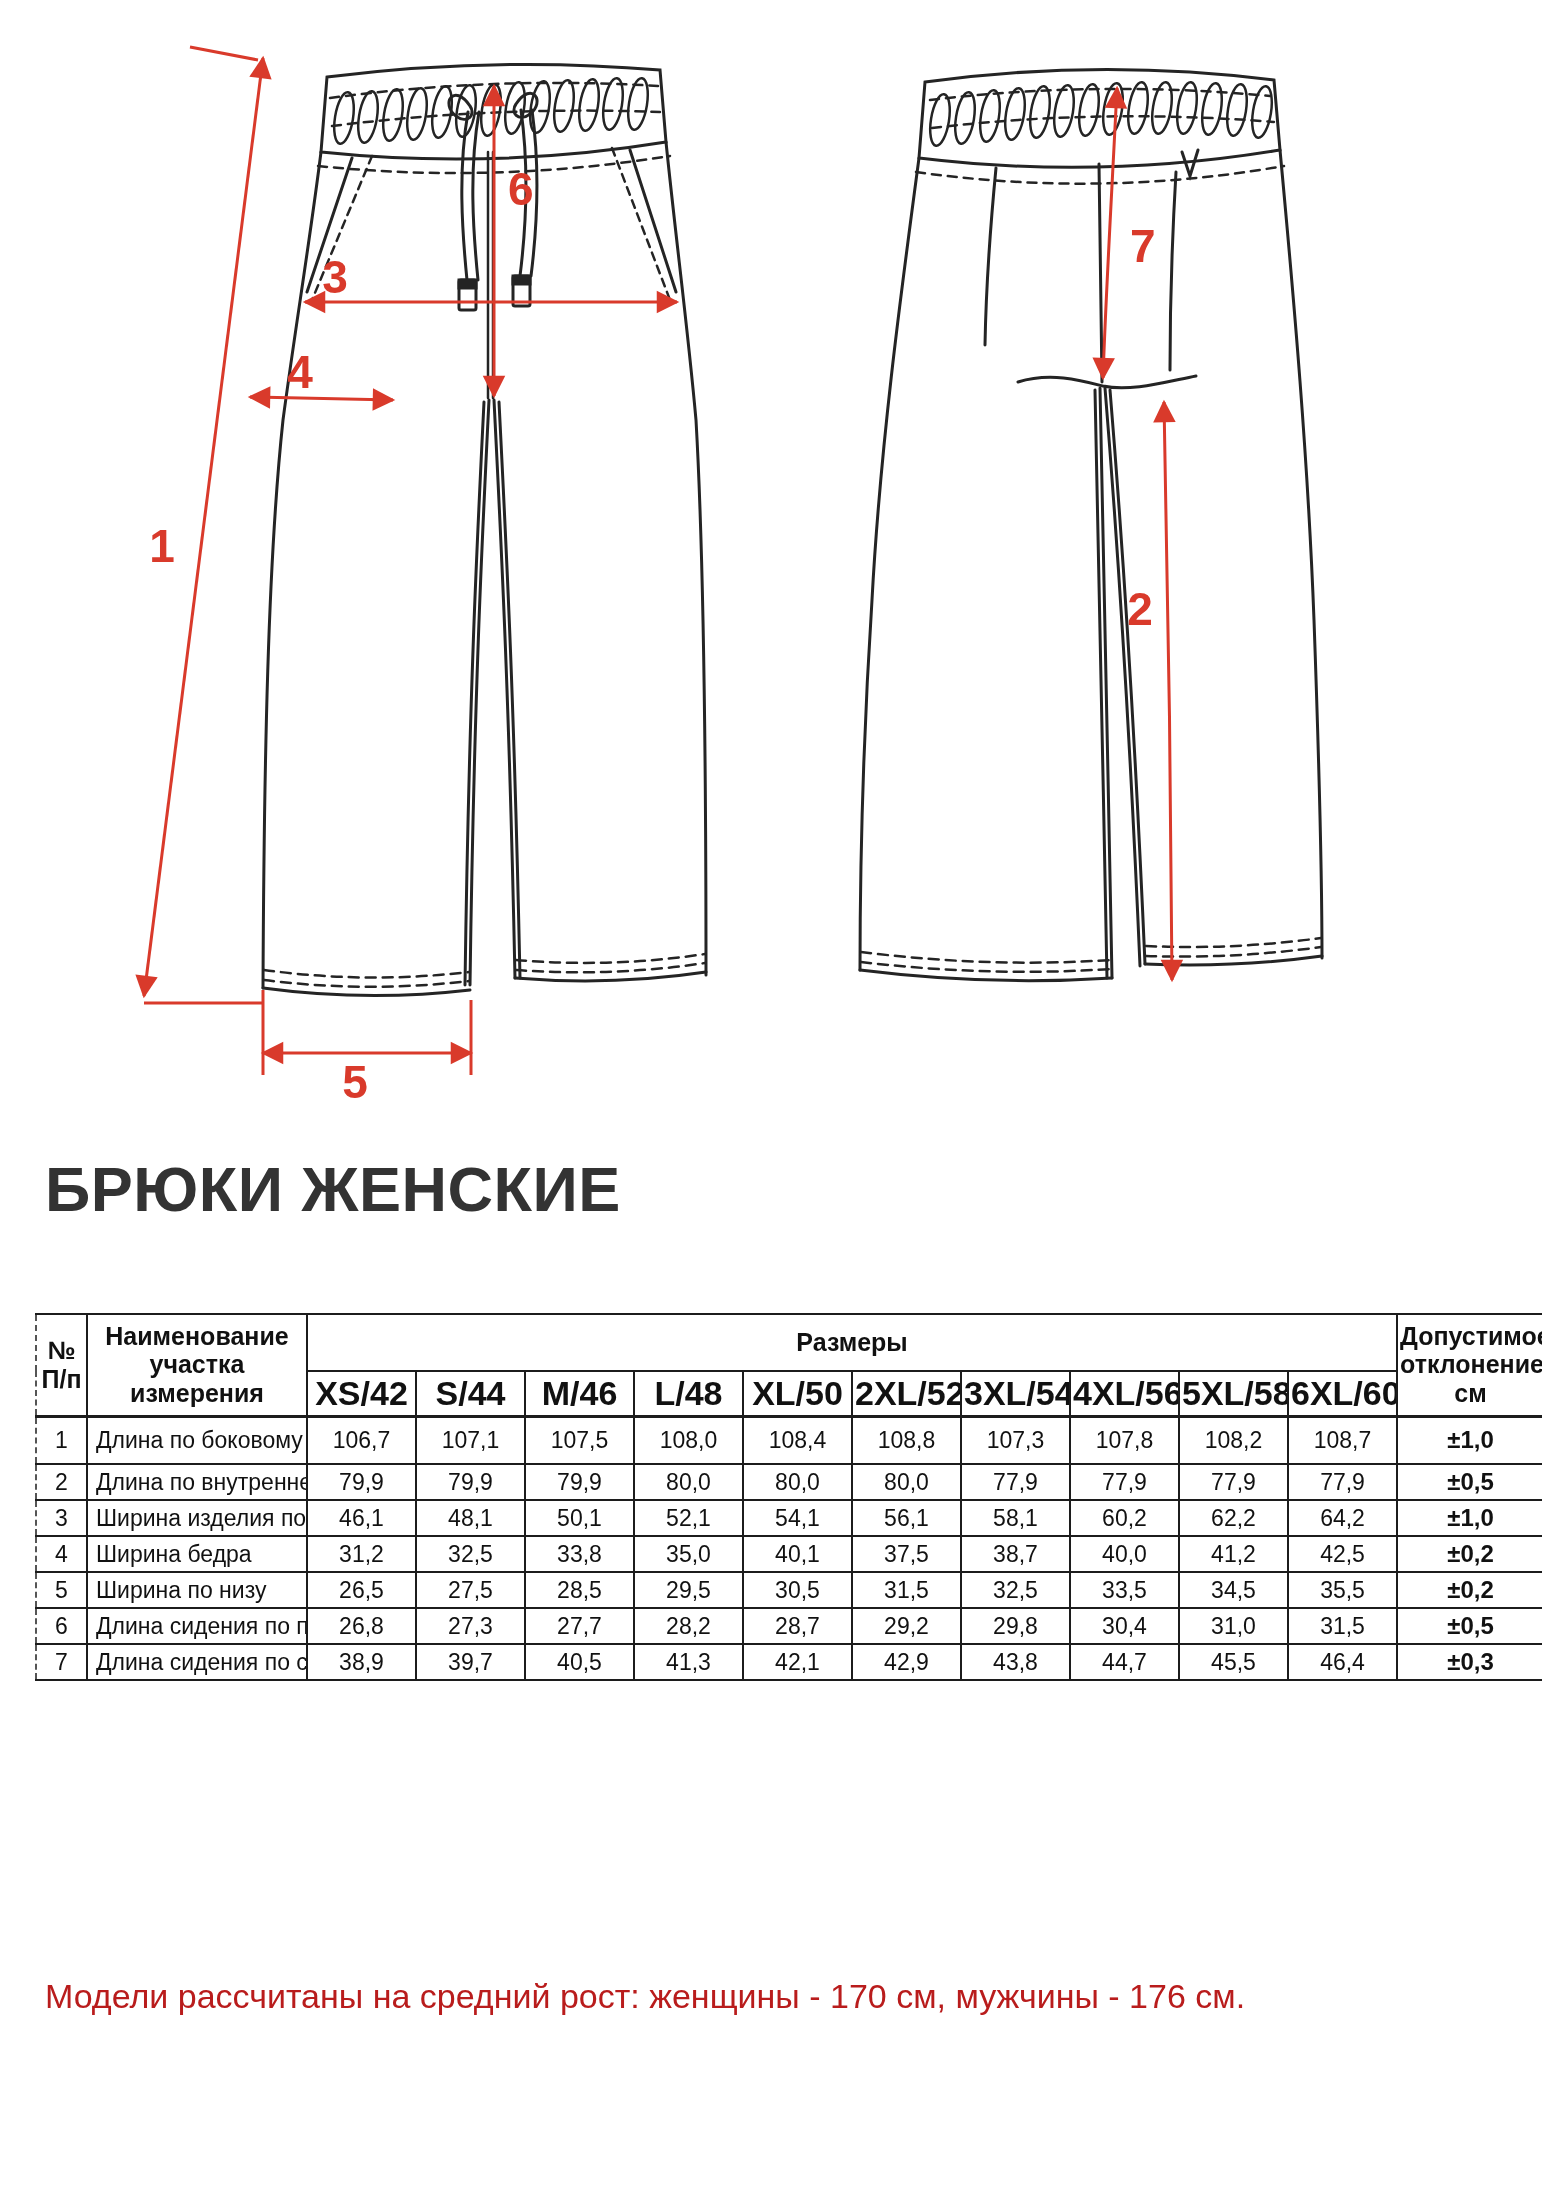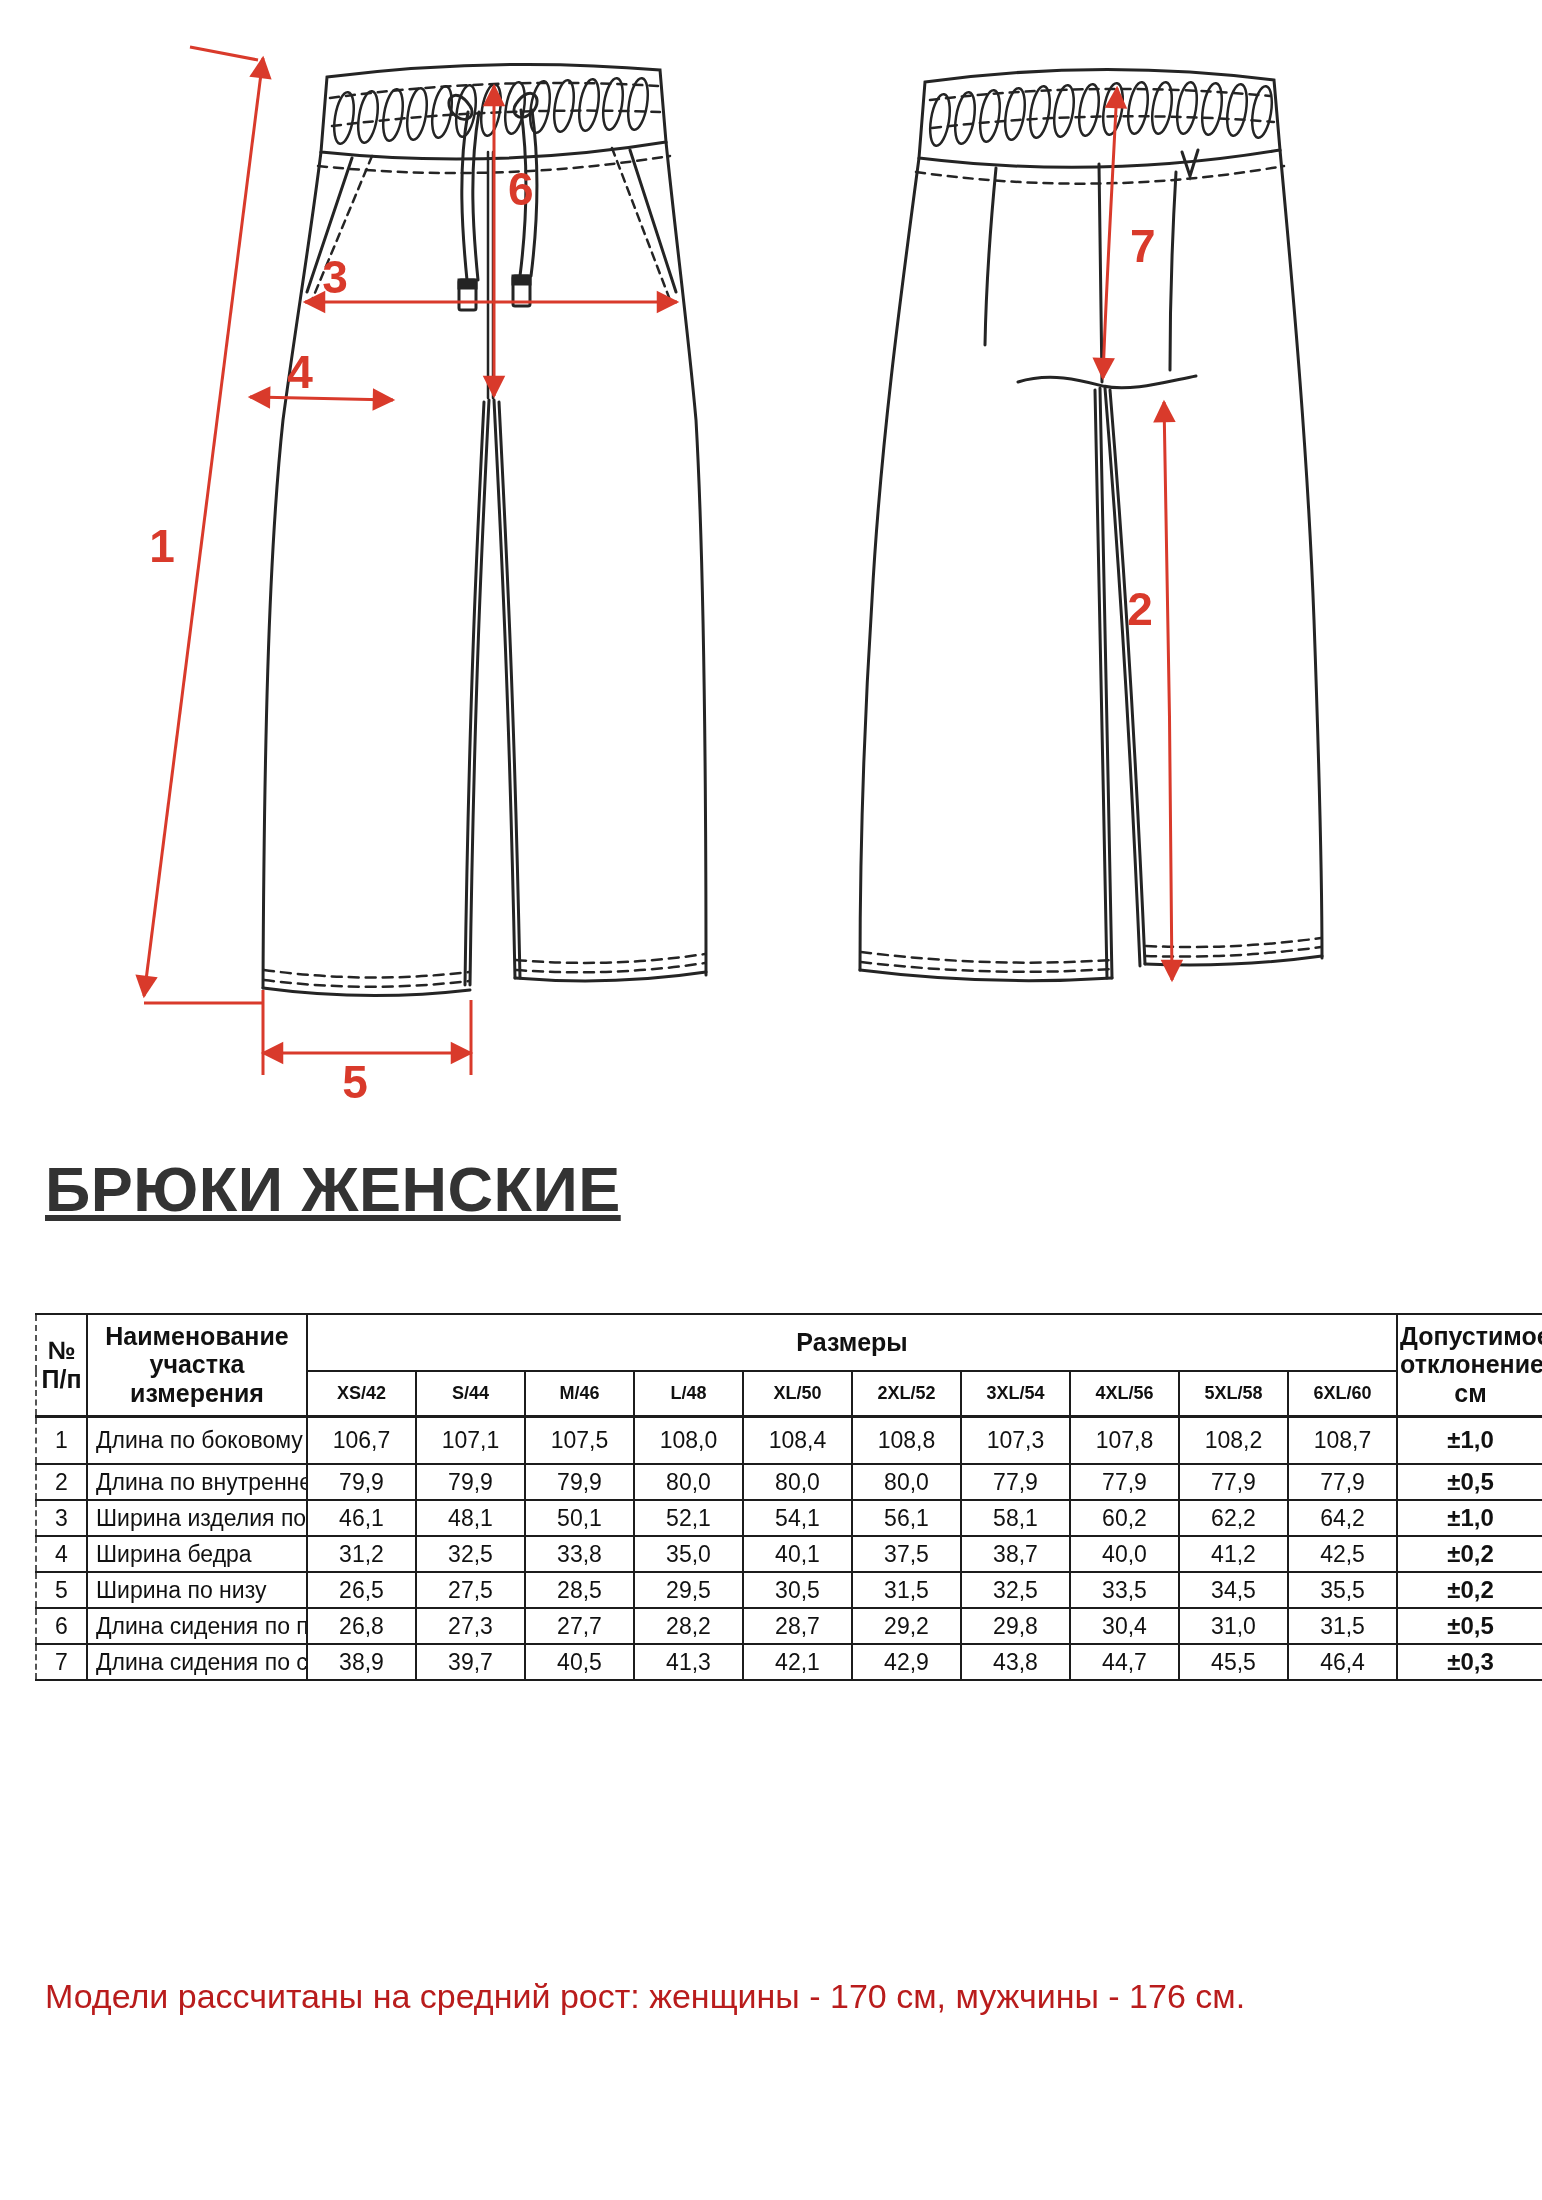--- a/index.html
+++ b/index.html
@@ -7,37 +7,36 @@
     width:1542px;height:2200px;background:#ffffff;overflow:hidden;
     font-family:"Liberation Sans",sans-serif;color:#111;
   }
   svg{display:block;}
   .diagram-wrap{width:1542px;height:1100px;}
 
   h1.page-title{
     margin:58px 0 0 45px;
     font-size:63px;line-height:1.0;font-weight:800;color:#333;
     letter-spacing:.5px;
-    text-decoration:underline;
   }
 
   table.size-table{
     border-collapse:collapse;table-layout:fixed;
     width:1473px;margin:92px 0 0 35px;
     font-family:"Liberation Sans",sans-serif;color:#111;
   }
   .size-table th,.size-table td{
     border:2px solid #1c1c1c;
     text-align:center;vertical-align:middle;
     padding:0 2px;overflow:hidden;white-space:nowrap;
   }
   .size-table thead tr.h1{height:57px;}
   .size-table thead tr.h2{height:45px;}
   .size-table thead th{font-size:25px;font-weight:bold;white-space:normal;line-height:1.15;}
-  .size-table thead tr.h2 th{font-size:18px;white-space:nowrap;}
+  .size-table thead tr.h2 th{font-size:34px;white-space:nowrap;}
   .size-table tbody tr{height:36px;}
   .size-table tbody tr:first-child{height:48px;}
   .size-table tbody tr:first-child td{border-top:3px solid #1c1c1c;}
   .size-table td{font-size:23px;}
   .size-table td.name{text-align:left;padding-left:8px;white-space:nowrap;}
   .size-table td.tol{font-weight:bold;font-size:24px;}
   .size-table tr > *:first-child{border-left:2px dashed #555;}
   .size-table tr > *:last-child{border-right:2px dashed #555;}
   .size-table th.tol-h{white-space:normal;}
 

